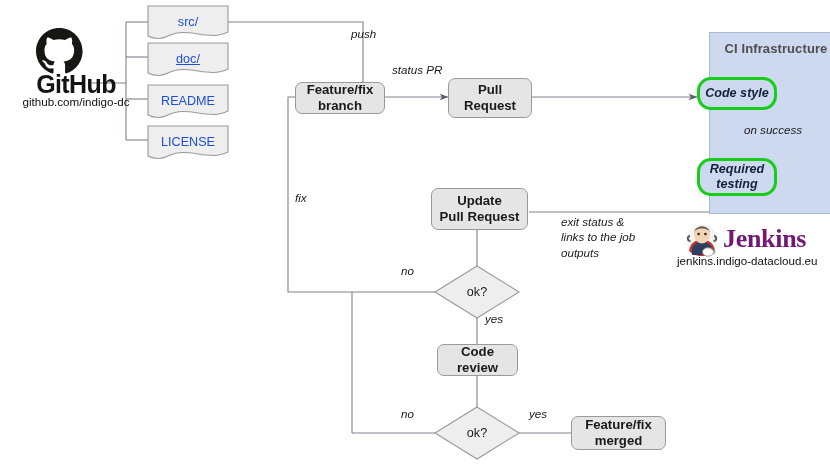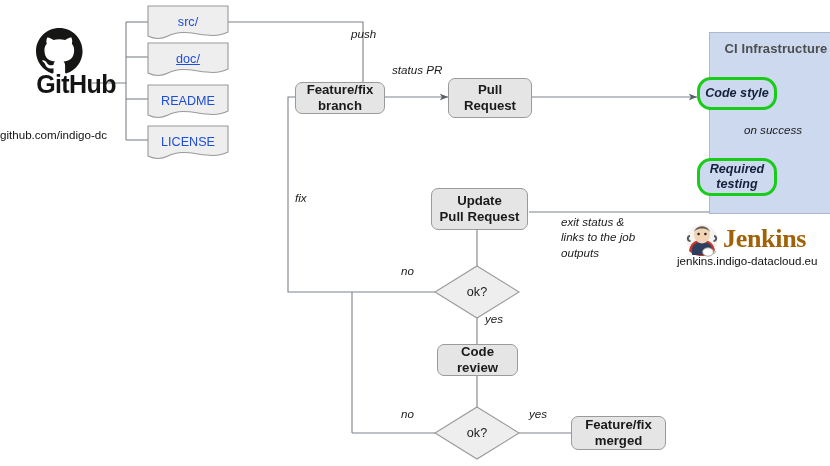--- a/index.html
+++ b/index.html
@@ -13,21 +13,21 @@
         font-size:13.2px;color:#1a1a1a;font-weight:bold;}
   .cibox-title{position:absolute;font-size:13px;font-weight:bold;color:#4d4d4d;
         letter-spacing:.1px;text-align:center;width:100%;}
   .greenbox{background:#ccd9ef;border:3px solid #18cc18;border-radius:14px;
         font-size:12.6px;font-style:italic;font-weight:bold;color:#16213c;}
   .lbl{position:absolute;font-size:11.6px;font-style:italic;color:#1a1a1a;
         white-space:pre-line;line-height:1.32;}
   .ghcap{position:absolute;font-size:11.6px;color:#111;white-space:nowrap;}
   .jencap{position:absolute;font-size:11.6px;color:#111;white-space:nowrap;}
   .jenword{position:absolute;font-family:"Liberation Serif",serif;font-weight:bold;
-        font-size:26px;color:#a16207;letter-spacing:-.3px;}
+        font-size:26px;color:#701a75;letter-spacing:-.3px;}
   .ghword{position:absolute;font-size:25px;font-weight:bold;color:#141414;
         letter-spacing:-.6px;}
   .doctext{position:absolute;font-size:12.6px;color:#1d4ed8;text-align:center;
         width:100%;}
 </style>
 </head>
 <body>
 
 <div id="canvas">
 
@@ -81,21 +81,21 @@
         -23.3-59.2-56.9-75-56.9-75-46.5-31.8 3.5-31.2 3.5-31.2 51.4 3.6 78.5 52.8 78.5 52.8
         45.7 78.3 119.9 55.7 149.1 42.6 4.6-33.1 17.9-55.7 32.5-68.5-113.7-12.9-233.2-56.9
         -233.2-253.1 0-55.9 20-101.6 52.8-137.4-5.3-12.9-22.9-65 5-135.4 0 0 43-13.8 140.8
         52.5 40.8-11.3 84.6-17 128.2-17.2 43.5 0.2 87.3 5.9 128.2 17.2 97.7-66.3 140.6-52.5
         140.6-52.5 27.9 70.4 10.4 122.5 5.1 135.4 32.8 35.8 52.7 81.5 52.7 137.4 0 196.7
         -119.7 240-233.7 252.7 18.4 15.8 34.7 47 34.7 94.7 0 68.4-0.6 123.5-0.6 140.3 0
         13.7 9.2 29.6 35.2 24.6C877.4 930 1024 738.1 1024 512 1024 229.2 794.8 0 512 0z"></path>
     </g>
   </svg>
   <div class="ghword" style="left:0;top:70px;width:152px;text-align:center;">GitHub</div>
-  <div class="ghcap" style="left:0;top:95px;width:152px;text-align:left;margin-top:33px;">github.com/indigo-dc</div>
+  <div class="ghcap" style="left:0;top:95px;width:152px;text-align:center;">github.com/indigo-dc</div>
 
   <svg class="layer">
     <g fill="#eeeeee" stroke="#9a9a9a" stroke-width="1.1">
       <path d="M148,6 L228,6 L228,32 C208,42 188,26 168,36 C160,40 152,38 148,36 Z"></path>
       <path d="M148,43 L228,43 L228,69 C208,79 188,63 168,73 C160,77 152,75 148,73 Z"></path>
       <path d="M148,85 L228,85 L228,111 C208,121 188,105 168,115 C160,119 152,117 148,115 Z"></path>
       <path d="M148,126 L228,126 L228,152 C208,162 188,146 168,156 C160,160 152,158 148,156 Z"></path>
     </g>
   </svg>
   <div class="doctext" style="left:148px;top:15px;width:80px;">src/</div>

